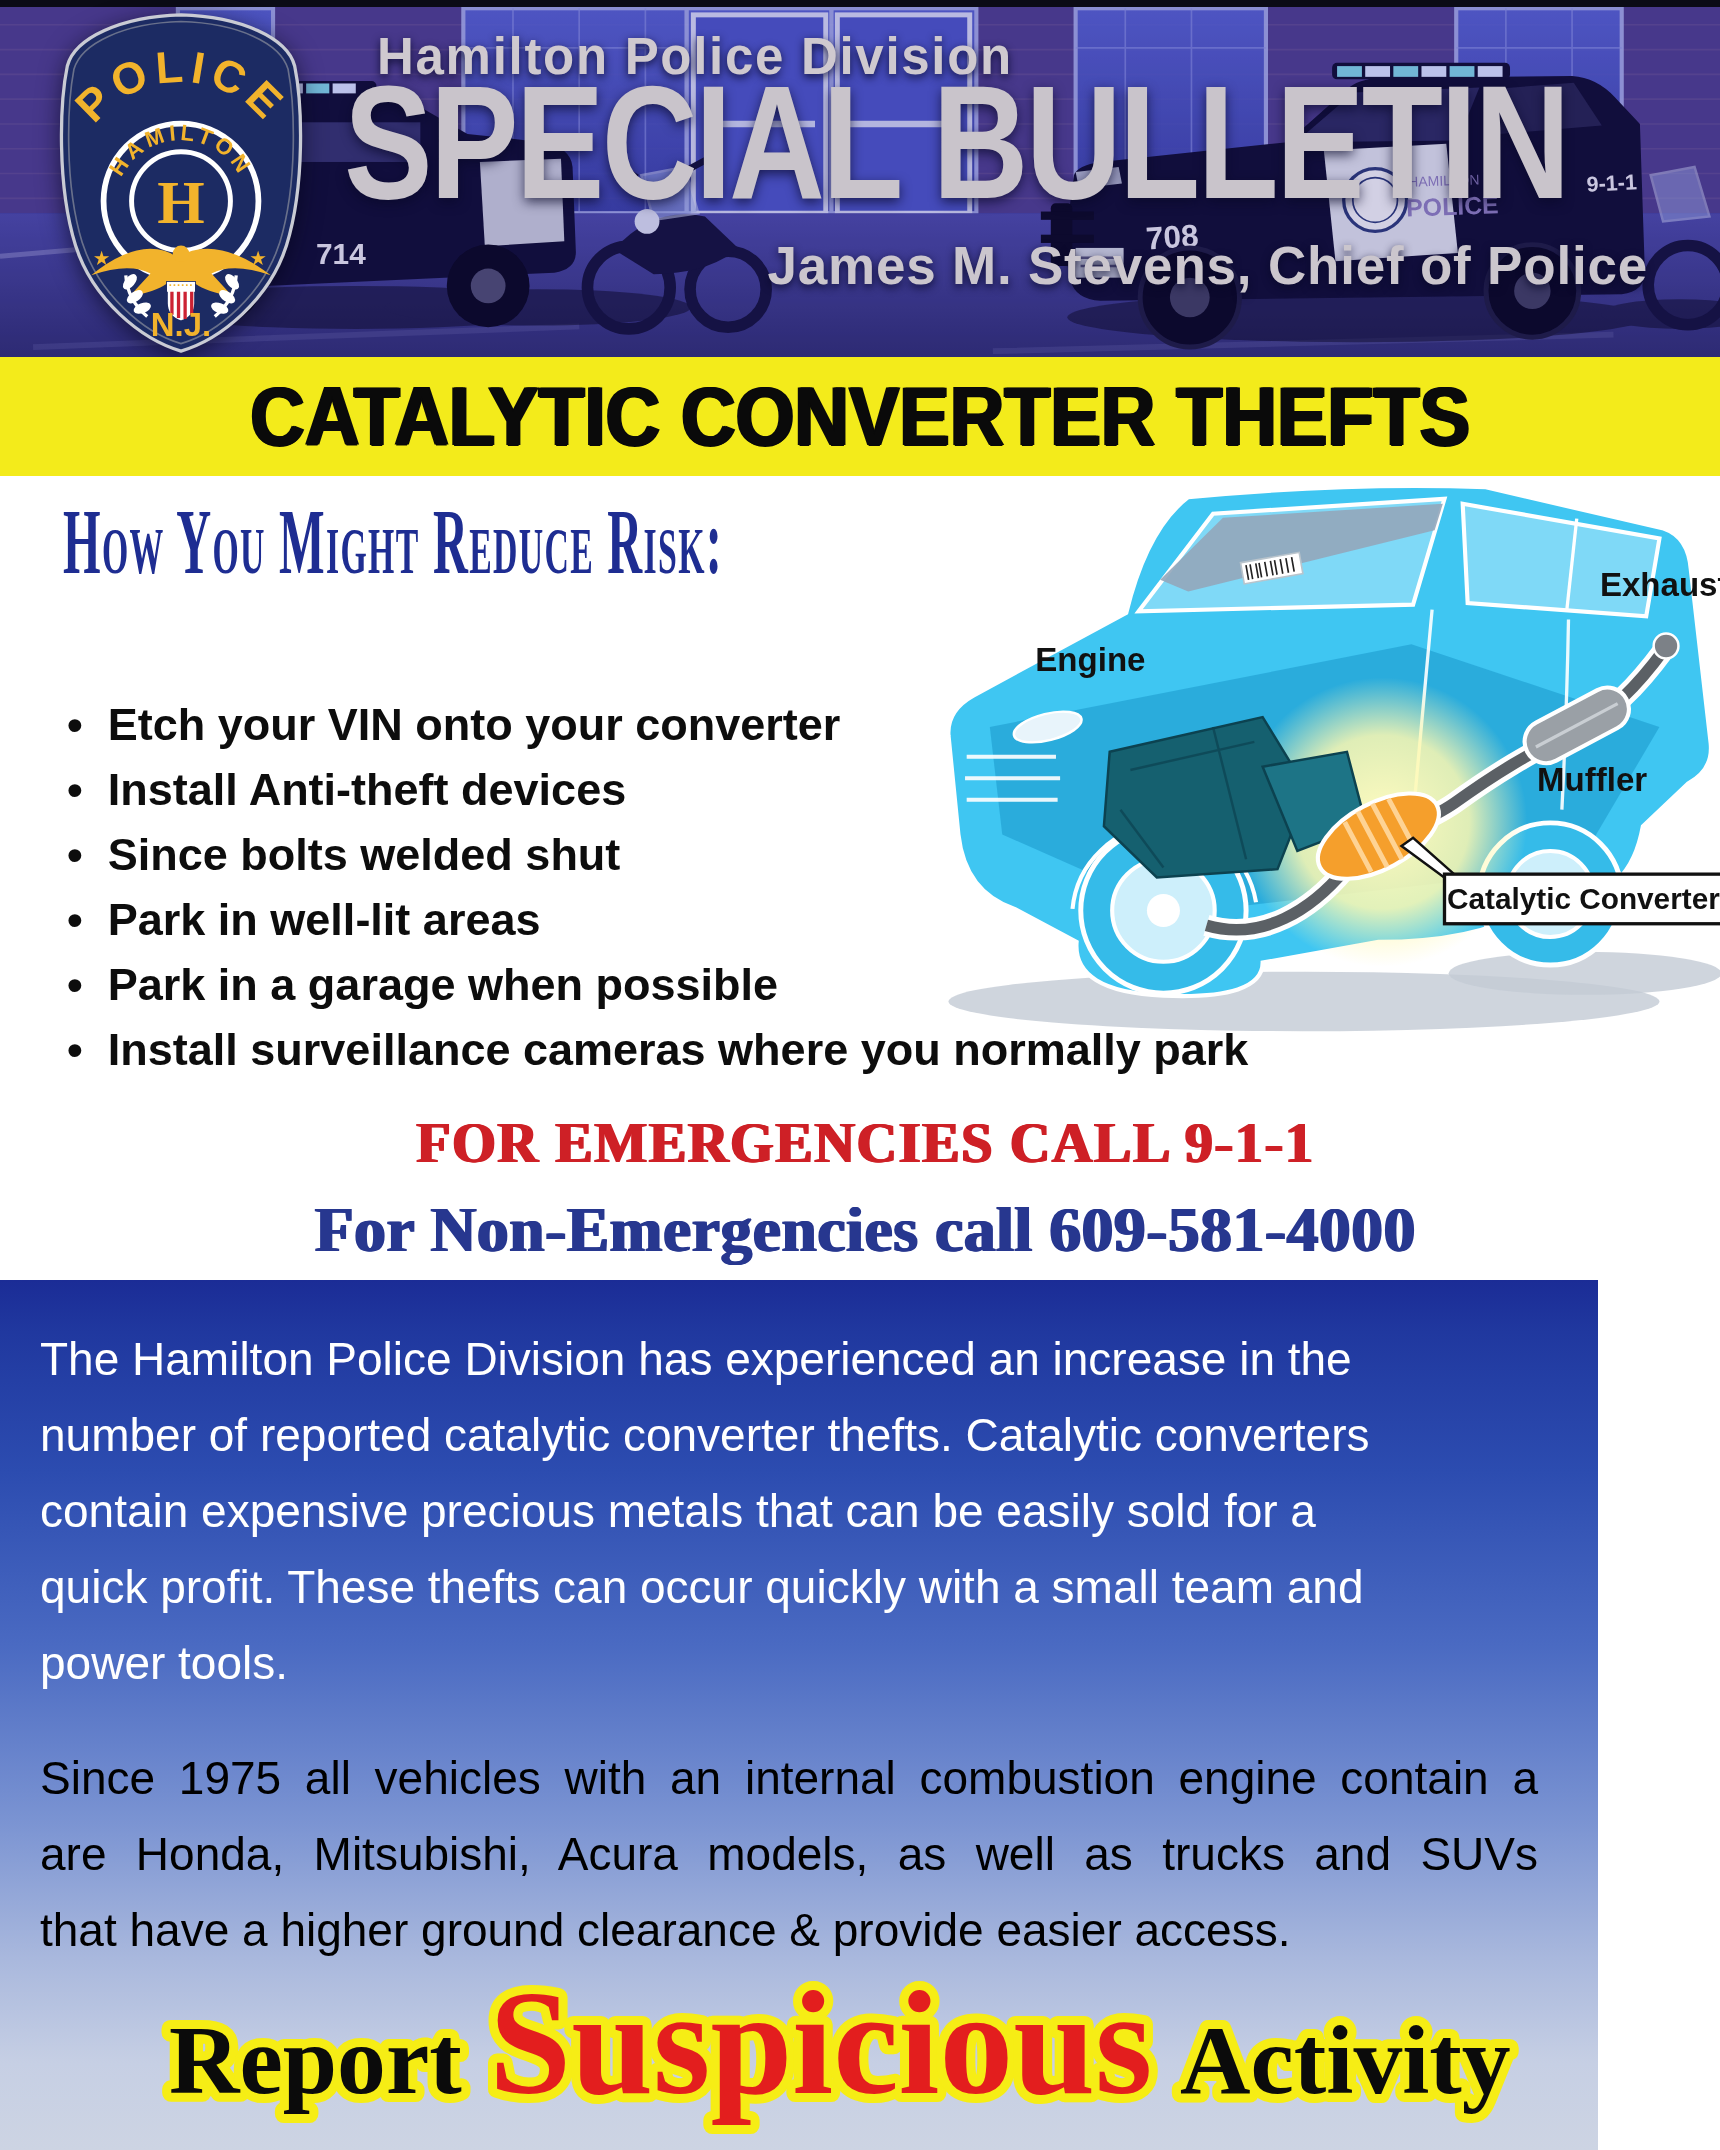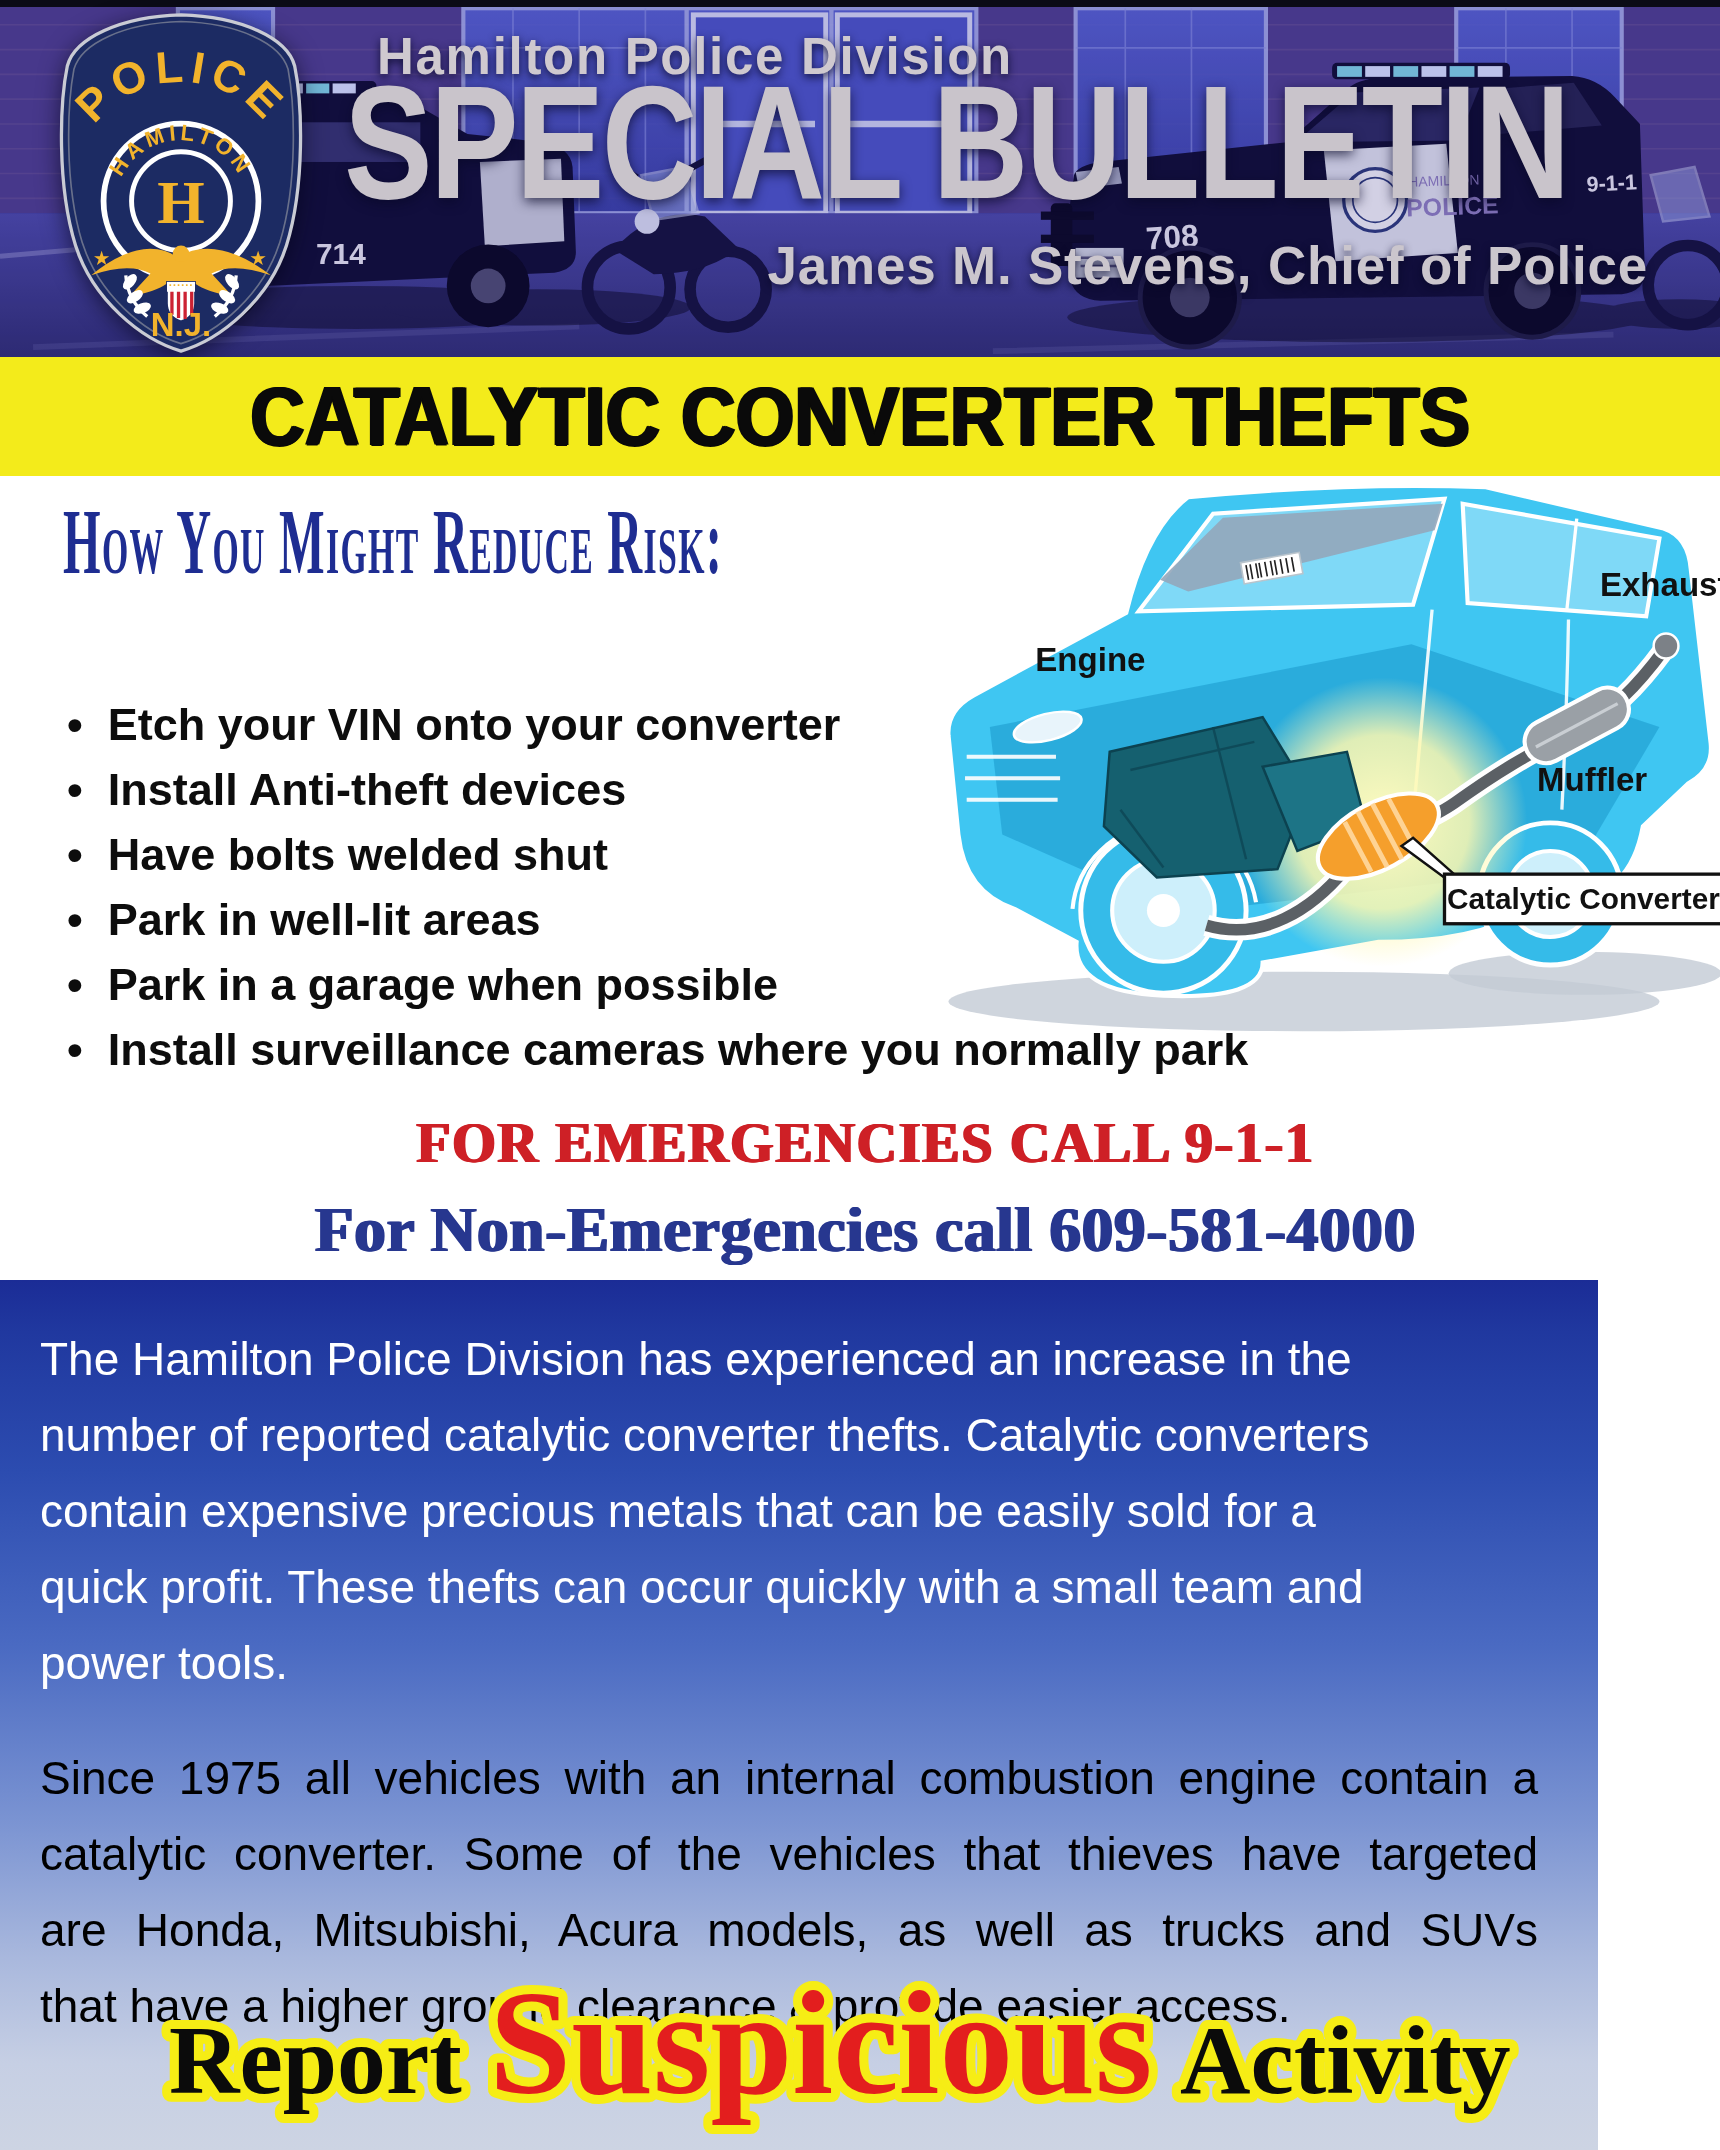--- a/index.html
+++ b/index.html
@@ -263,21 +263,21 @@
     <h1 class="risk-heading">How You Might Reduce Risk:</h1>
 
     <ul class="bullets">
       <li>
           <span>Etch your VIN onto your converter</span>
         </li>
       <li>
           <span>Install Anti-theft devices</span>
         </li>
       <li>
-          <span>Have bolts welded shut</span>
+          <span>Since bolts welded shut</span>
         </li>
       <li>
           <span>Park in well-lit areas</span>
         </li>
       <li>
           <span>Park in a garage when possible</span>
         </li>
       <li>
           <span>Install surveillance cameras where you normally park</span>
         </li>
@@ -373,21 +373,20 @@
   <div class="info">
     <div class="p1">
       <div class="line">The Hamilton Police Division has experienced an increase in the</div>
       <div class="line">number of reported catalytic converter thefts. Catalytic converters</div>
       <div class="line">contain expensive precious metals that can be easily sold for a</div>
       <div class="line">quick profit. These thefts can occur quickly with a small team and</div>
       <div class="line">power tools.</div>
     </div>
     <div class="p2">
       <div class="jline">Since 1975 all vehicles with an internal combustion engine contain a</div>
-      <div class="jline">catalytic converter. Some of the vehicles that thieves have targeted</div>
       <div class="jline">are Honda, Mitsubishi, Acura models, as well as trucks and SUVs</div>
       <div class="jline jlast">that have a higher ground clearance &amp; provide easier access.</div>
     </div>
 
     <svg class="footer-svg" viewBox="0 0 2080 215">
       <text x="1015" y="152" text-anchor="middle" font-family="Liberation Serif, serif" font-weight="bold" stroke="#f6ed15" stroke-width="22" stroke-linejoin="round" paint-order="stroke">
         <tspan font-size="118" fill="#0b0b0b">Report</tspan>
         <tspan dx="30" font-size="178" fill="#e31e1e">Suspicious</tspan>
         <tspan dx="30" font-size="118" fill="#0b0b0b">Activity</tspan>
       </text>

